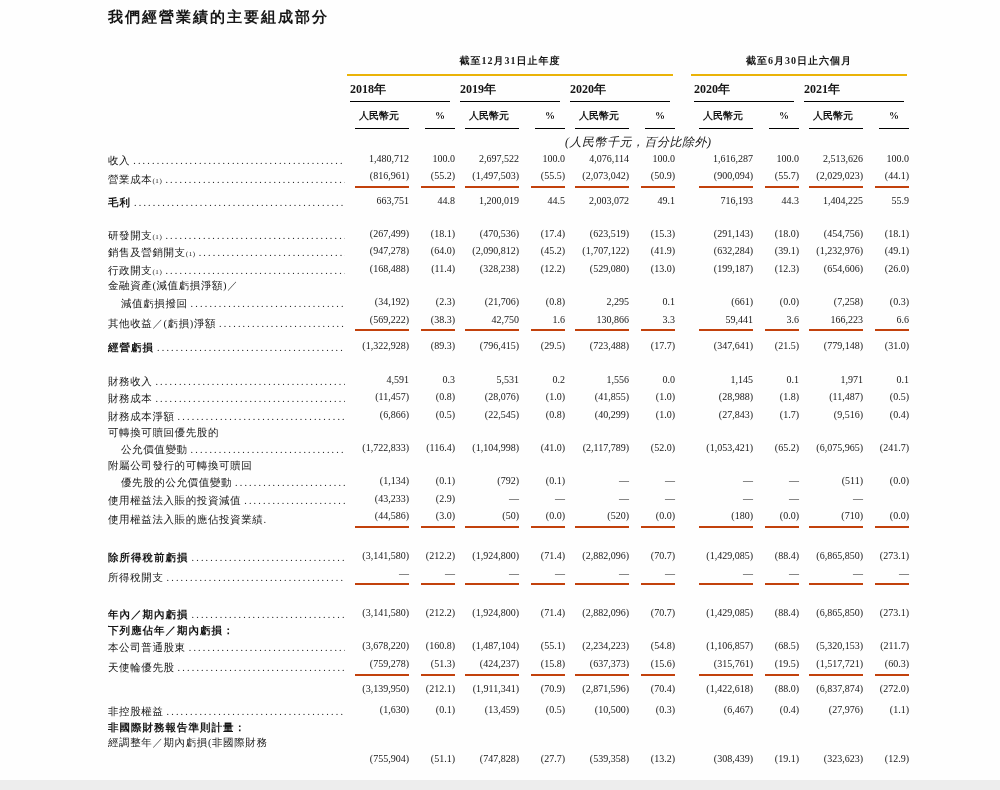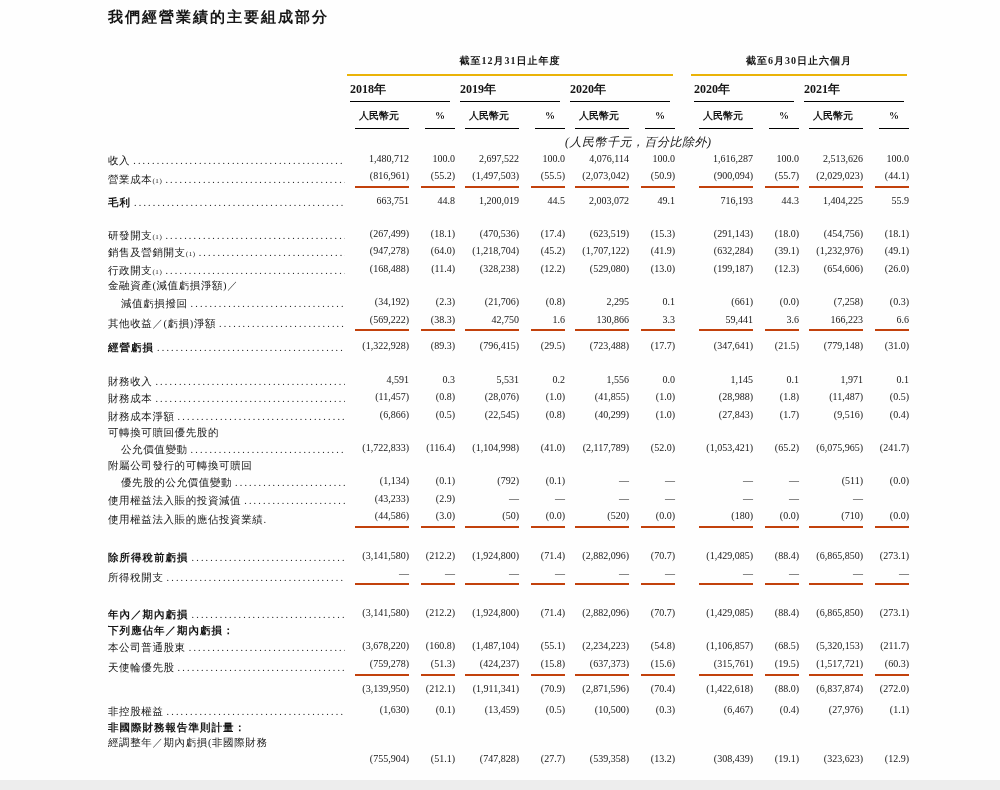--- a/index.html
+++ b/index.html
@@ -317,21 +317,21 @@
                 <span class="dots">..........................................................................................</span>
               </div>
             </td>
             <td class="val amt">
               <div class="v">(947,278)</div>
             </td>
             <td class="val pct">
               <div class="v">(64.0)</div>
             </td>
             <td class="val amt">
-              <div class="v">(1,218,704)</div>
+              <div class="v">(2,090,812)</div>
             </td>
             <td class="val pct">
               <div class="v">(45.2)</div>
             </td>
             <td class="val amt">
               <div class="v">(1,707,122)</div>
             </td>
             <td class="val pct">
               <div class="v">(41.9)</div>
             </td>

